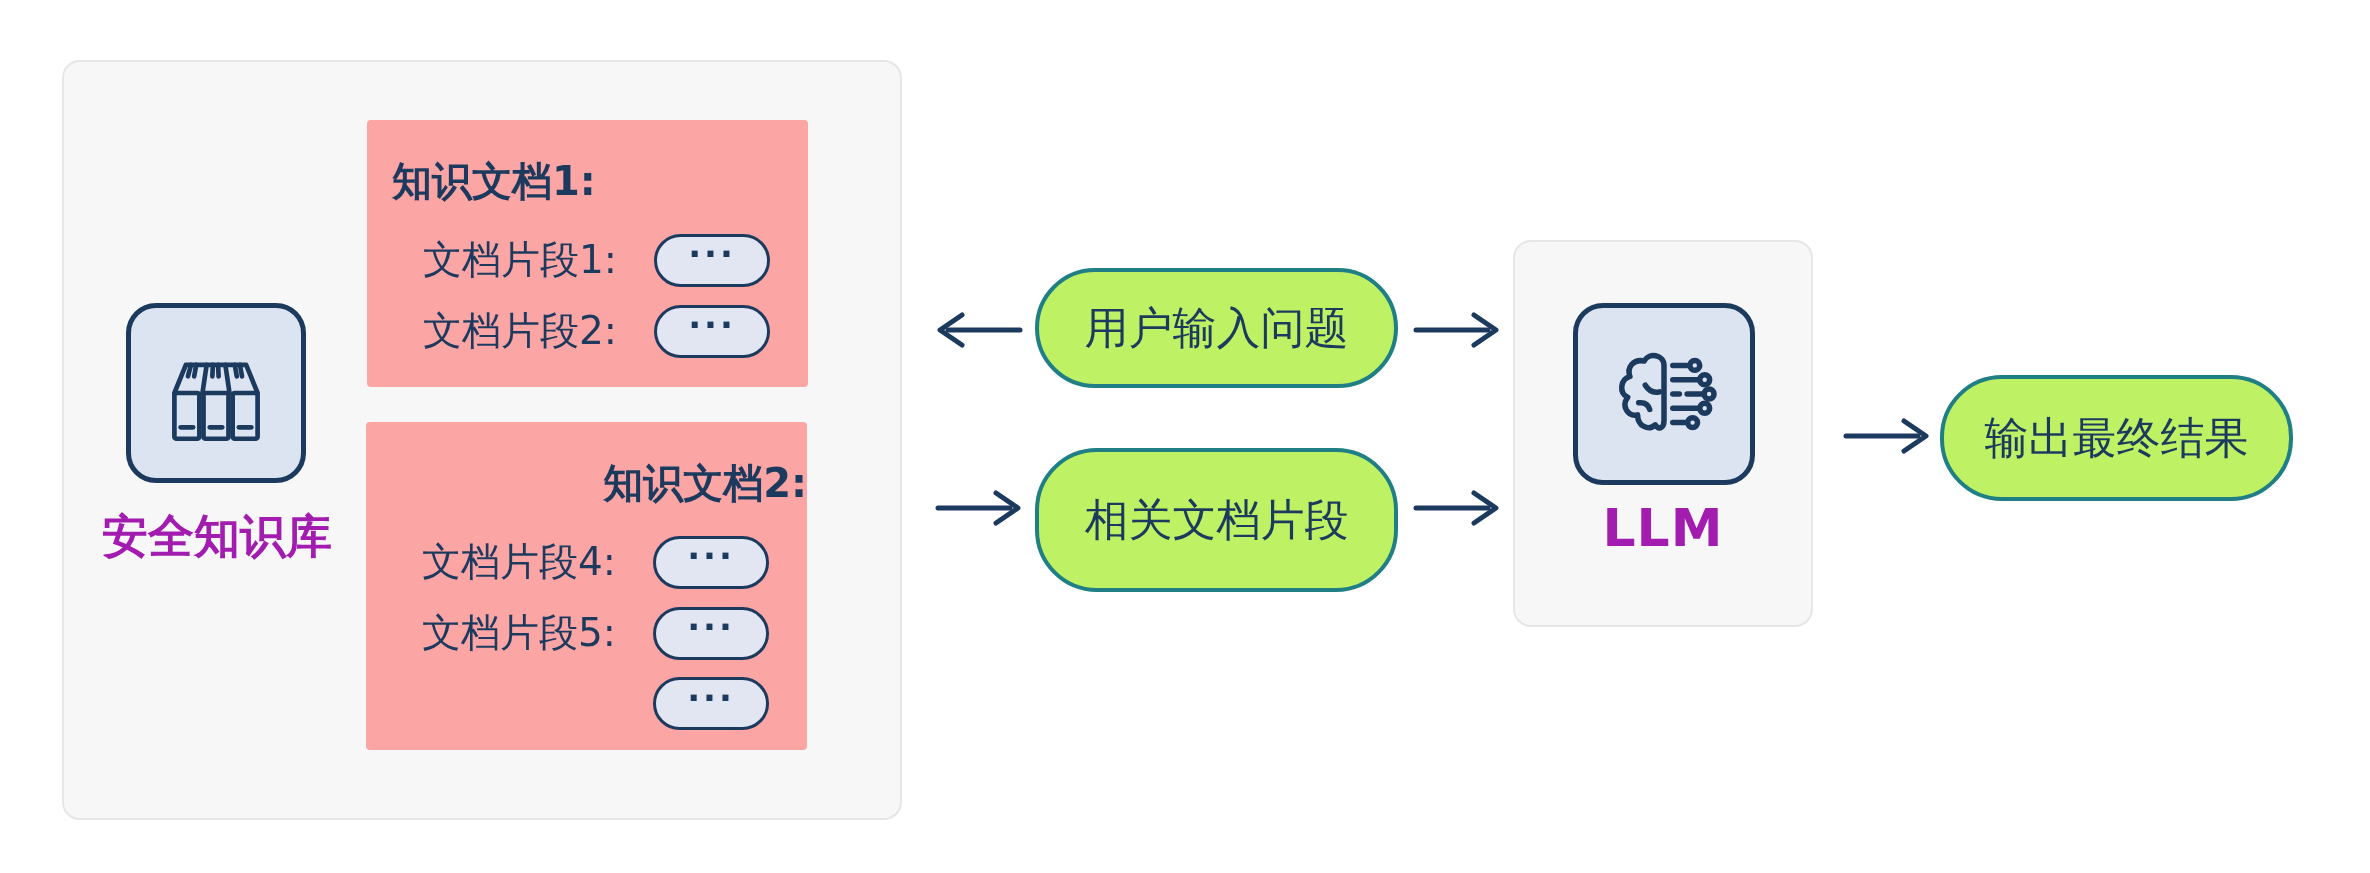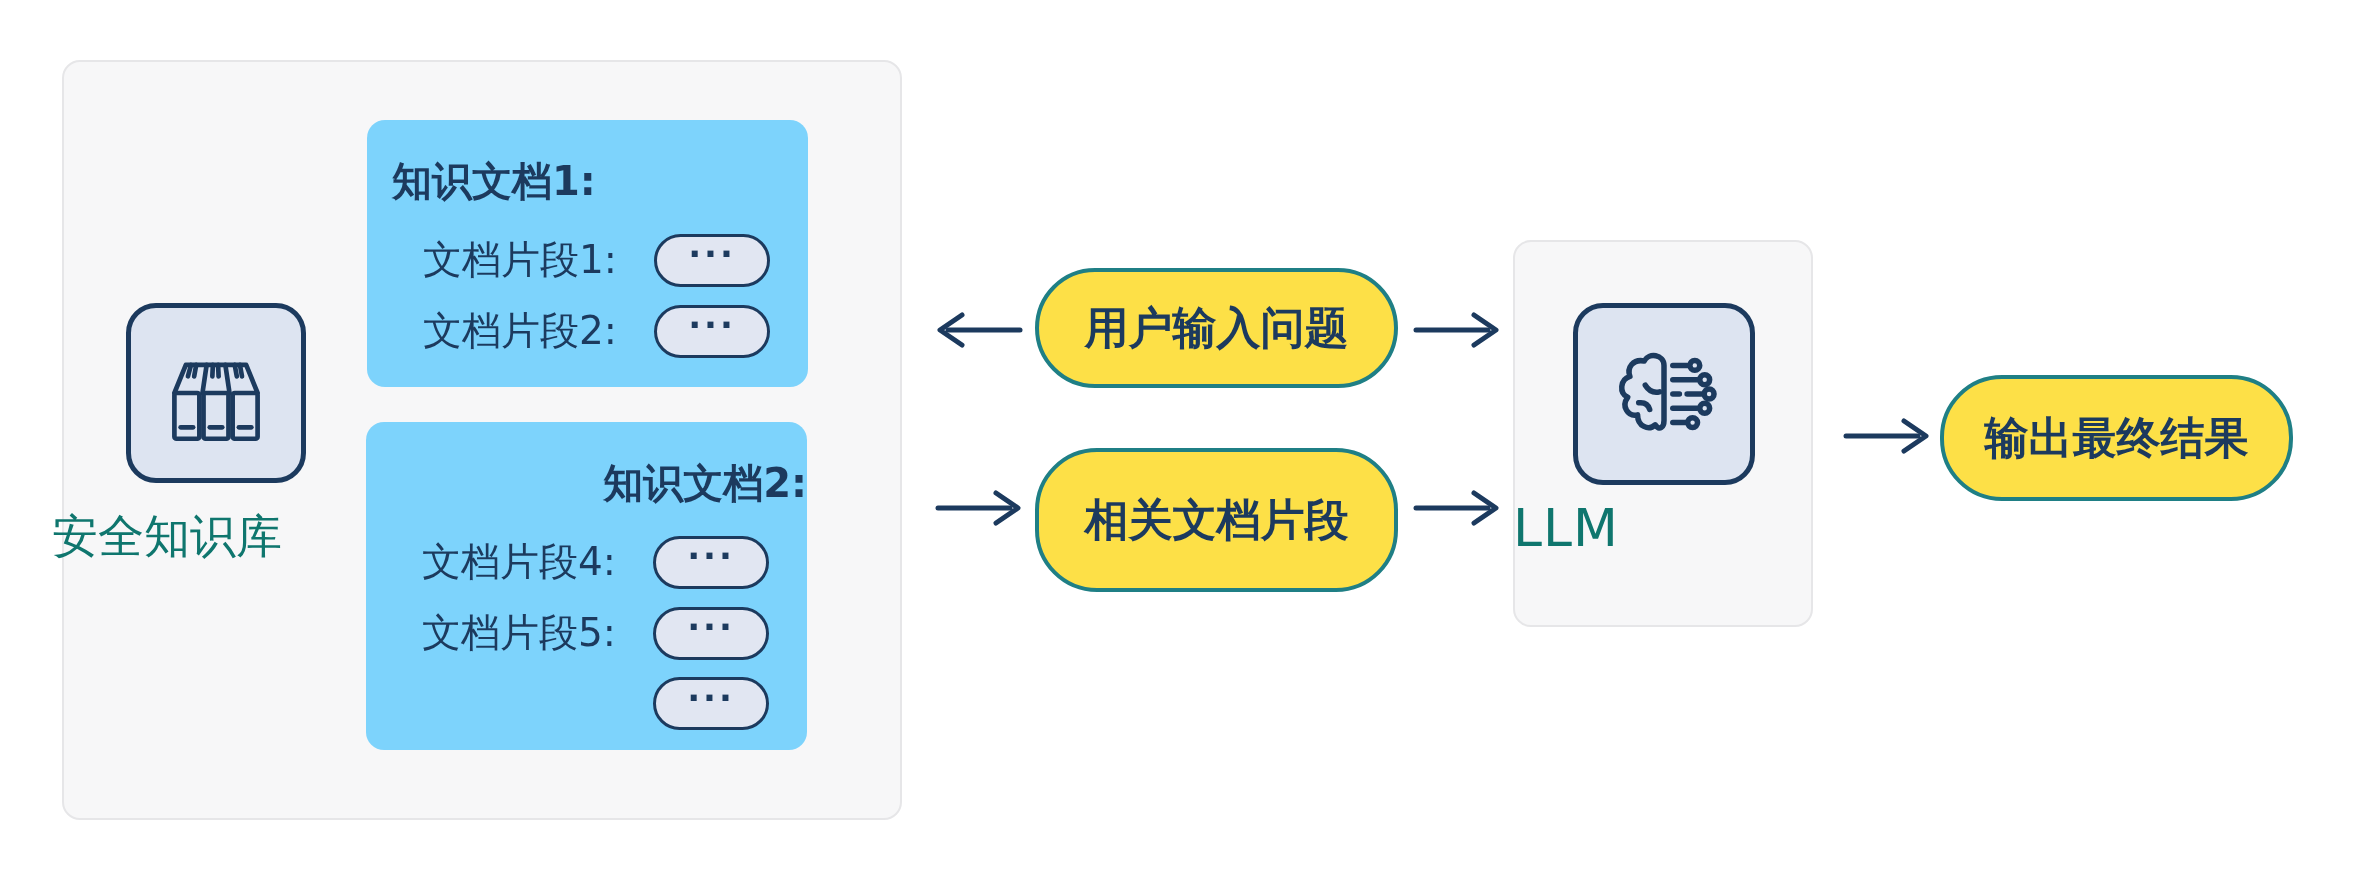--- a/index.html
+++ b/index.html
@@ -11,41 +11,41 @@
   .panel { position:absolute; background:#f7f7f8; border:2px solid #e6e6e8; border-radius:18px; }
   .kb-panel  { left:62px;  top:60px;  width:840px; height:760px; }
   .llm-panel { left:1513px; top:240px; width:300px; height:387px; }
 
   
   .icon-box { position:absolute; background:#dde4f1; border:5px solid #1c3a5e; border-radius:30px;
               display:flex; align-items:center; justify-content:center; }
   .kb-icon-box  { left:126px;  top:303px; width:180px; height:180px; }
   .llm-icon-box { left:1573px; top:303px; width:182px; height:182px; }
 
-  .caption { position:absolute; color:#0f766e; font-weight:normal; white-space:nowrap; }
+  .caption { position:absolute; color:#a21caf; font-weight:bold; text-align:center; white-space:nowrap; }
   .kb-caption  { left:52px;   top:506px; width:330px; font-size:46px; }
   .llm-caption { left:1513px; top:498px; width:300px; font-size:52px; letter-spacing:1px; }
 
   
-  .doc-box { position:absolute; background:#7dd3fc; border-radius:18px; color:#1c3a5e; }
+  .doc-box { position:absolute; background:#fca5a5; border-radius:4px; color:#1c3a5e; }
   .doc-box-1 { left:367px; top:120px; width:441px; height:267px; }
   .doc-box-2 { left:366px; top:422px; width:441px; height:328px;text-align:right; }
   .doc-title { margin:34px 0 24px 25px; font-size:40px; font-weight:bold; }
   .frag-row  { display:flex; align-items:center; margin:17px 38px 0 56px; }
   .frag-label { font-size:39px; white-space:nowrap; }
   .frag-pill { margin-left:auto; width:116px; height:53px; background:#e1e6f2;
                border:3.5px solid #1c3a5e; border-radius:27px;
                display:flex; align-items:center; justify-content:center; }
   .frag-dots { font-size:34px; font-weight:bold; letter-spacing:3px; color:#1c3a5e;
                line-height:1; transform:translateY(-6px); }
 
   
-  .flow-pill { position:absolute; background:#fde047; border:4px solid #1f7f85; border-radius:62px;
+  .flow-pill { position:absolute; background:#bef264; border:4px solid #1f7f85; border-radius:62px;
                display:flex; align-items:center; justify-content:center;
-               color:#1c3a5e; font-size:44px; font-weight:700; white-space:nowrap; }
+               color:#1c3a5e; font-size:44px; font-weight:400; white-space:nowrap; }
   .pill-query    { left:1035px; top:268px; width:363px; height:120px; }
   .pill-related  { left:1035px; top:448px; width:363px; height:144px; }
   .pill-output   { left:1940px; top:375px; width:353px; height:126px; }
 
   .arrow-layer { position:absolute; left:0; top:0; width:2370px; height:873px; pointer-events:none; }
 
   svg.icon { display:block; }
 </style>
 </head>
 <body>

